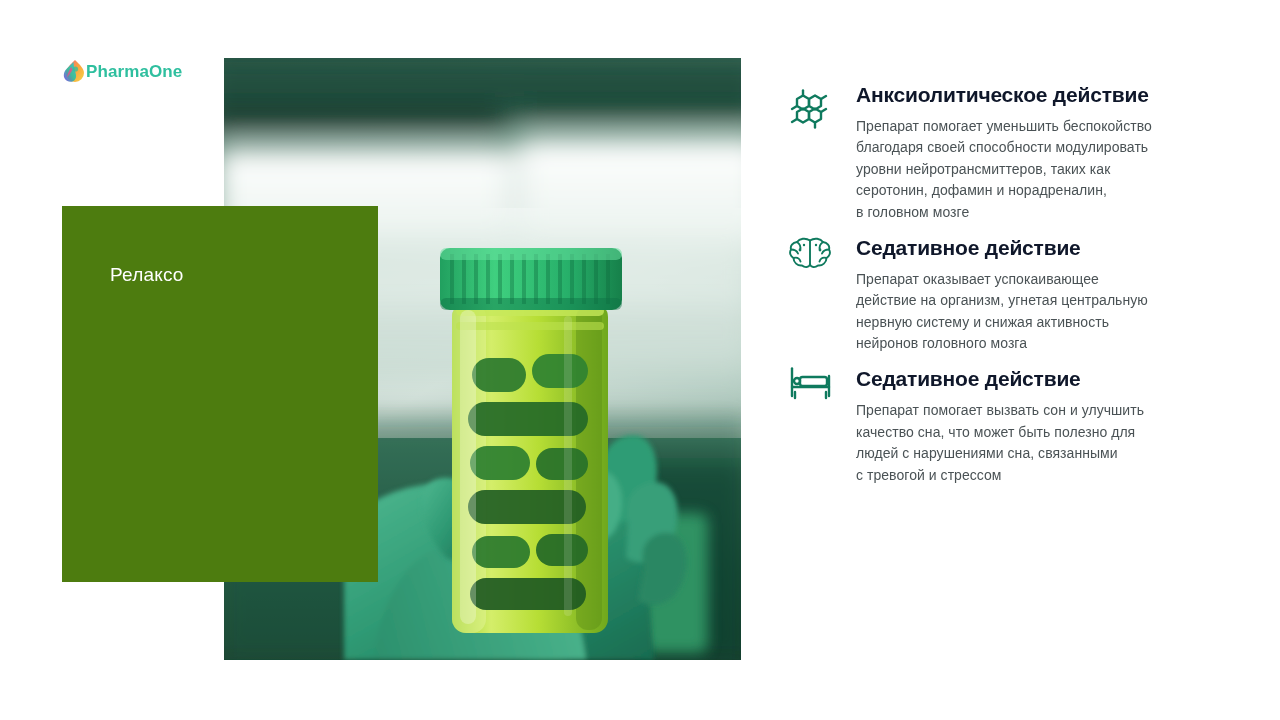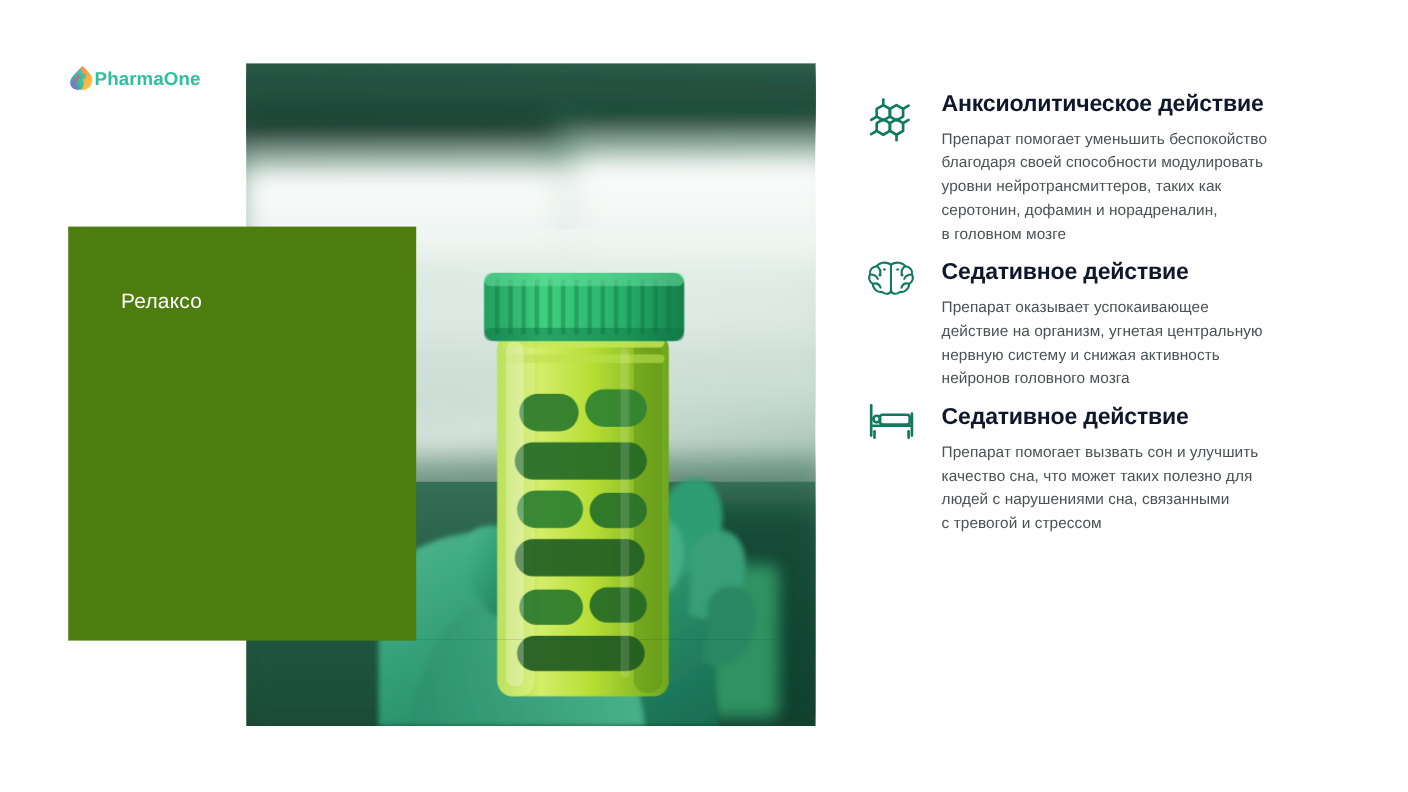--- a/index.html
+++ b/index.html
@@ -304,19 +304,19 @@
           <line x1="41" y1="10" x2="41" y2="30"></line>
           <line x1="4" y1="21" x2="41" y2="21"></line>
           <rect x="12" y="11" width="27" height="9" rx="2.5"></rect>
           <circle cx="9" cy="15" r="3"></circle>
           <line x1="7" y1="26" x2="7" y2="32"></line>
           <line x1="38" y1="26" x2="38" y2="32"></line>
         </svg>
       </span>
       <div class="feature-title">Седативное действие</div>
       <div class="feature-body">Препарат помогает вызвать сон и улучшить
-качество сна, что может таких полезно для
+качество сна, что может быть полезно для
 людей с нарушениями сна, связанными
 с тревогой и стрессом</div>
     </div>
 
   </div>
 </div>
 
 </body></html>

